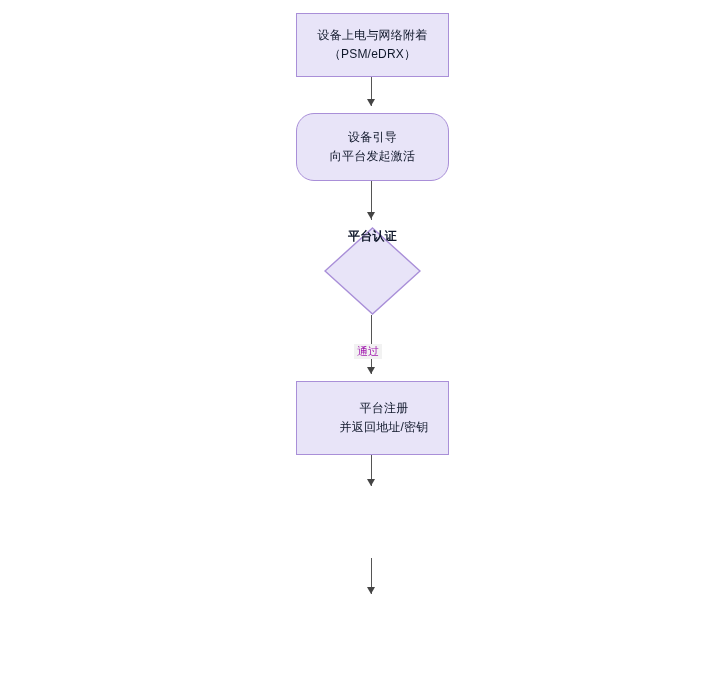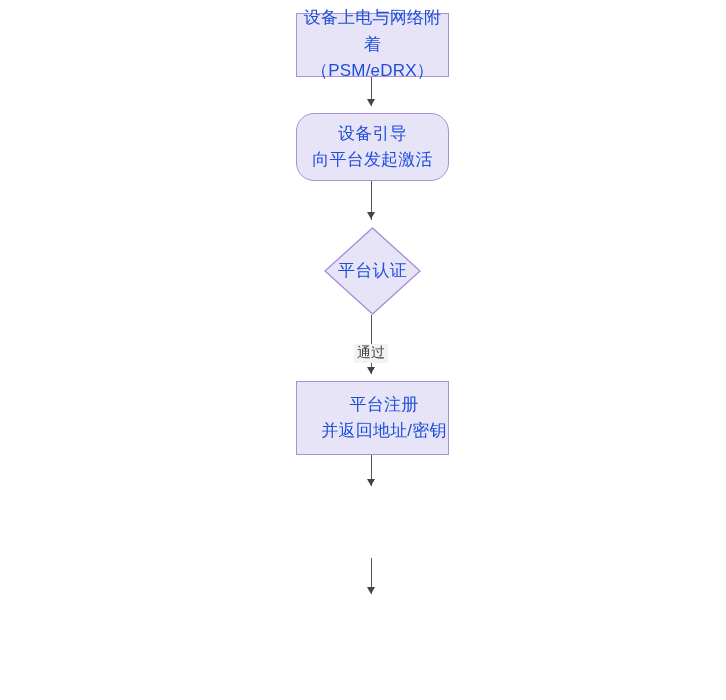--- a/index.html
+++ b/index.html
@@ -30,22 +30,22 @@
     position: absolute;
     box-sizing: border-box;
     background: #e8e4f8;
     border: 1.4px solid #a98fd8;
     display: flex;
     align-items: center;
     justify-content: center;
   }
 
   .node-label {
-    color: #1d4ed8;
-    font-size: 17px;
+    color: #0f172a;
+    font-size: 12px;
     line-height: 1.55;
     text-align: center;
     white-space: pre-line;
     letter-spacing: 0.2px;
   }
 
   
   .node-process {
     left: 296px;
     width: 153px;
@@ -59,22 +59,22 @@
   
   .node-decision {
     position: absolute;
     left: 324px;
     top: 227px;
     width: 97px;
     height: 88px;
     background: transparent;
     border: none;
     display: flex;
-    align-items: center;
     justify-content: center;
+    font-weight: bold;
   }
   .node-decision .diamond-shape {
     position: absolute;
     left: 0;
     top: 0;
     width: 100%;
     height: 100%;
   }
   .node-decision .node-label {
     position: relative;
@@ -106,26 +106,25 @@
   #arrow-1 { top: 99px; }
   #arrow-2 { top: 212px; }
   #arrow-3 { top: 367px; }
   #arrow-4 { top: 479px; }
   #arrow-5 { top: 587px; }
 
   
   .edge-label {
     position: absolute;
     background: #f2f2f2;
-    color: #404040;
-    font-size: 14px;
+    color: #a21caf;
+    font-size: 11px;
     line-height: 1.2;
     padding: 1px 3px;
     white-space: nowrap;
-    font-family: Liberation Mono, monospace;
   }
   #edge-label-pass {
     left: 354px;
     top: 344px;
   }
 </style>
 </head>
 <body>
 
 <div id="flowchart-canvas">

